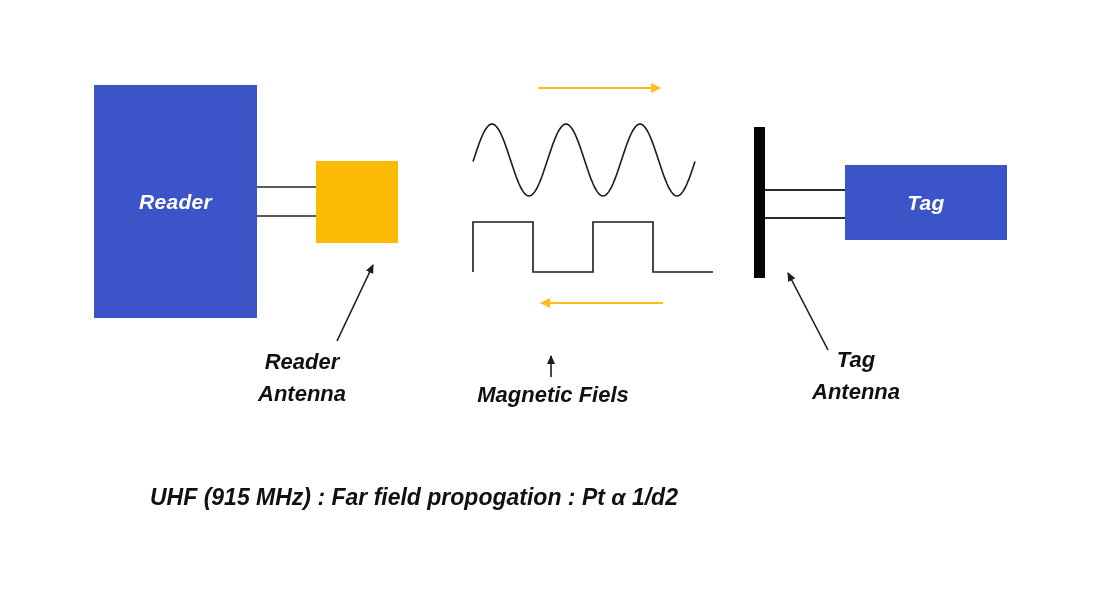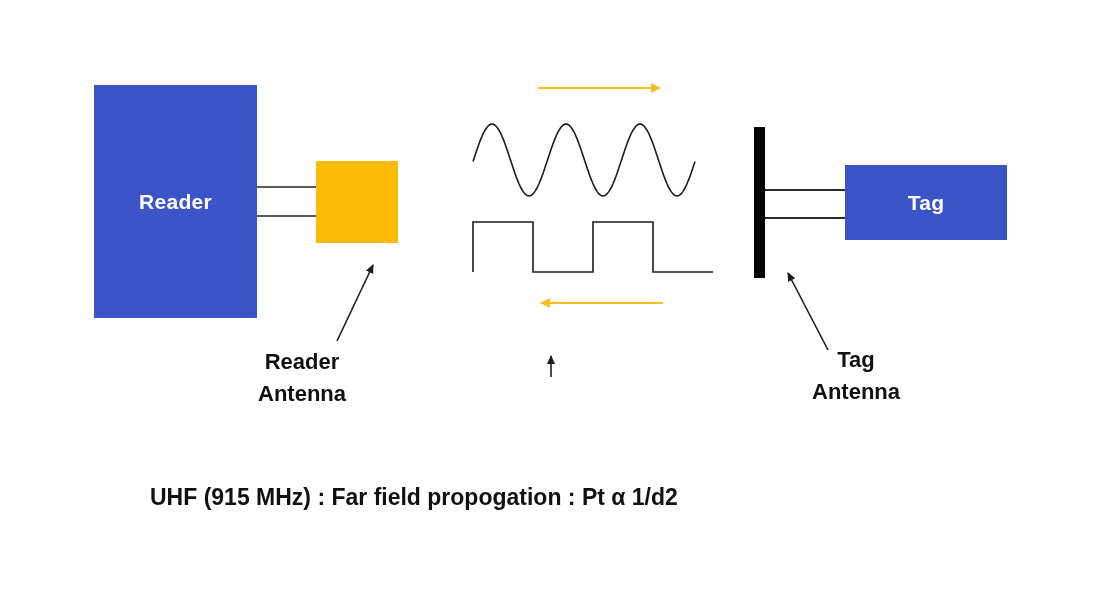--- a/index.html
+++ b/index.html
@@ -7,20 +7,21 @@
     padding: 0;
     background: #ffffff;
   }
   .canvas {
     position: relative;
     width: 1018px;
     height: 601px;
     background: var(--background, #ffffff);
     font-family: "Liberation Sans", sans-serif;
     overflow: hidden;
+    font-style: italic;
   }
   .box {
     position: absolute;
     display: flex;
     align-items: center;
     justify-content: center;
     color: #ffffff;
     font-weight: 700;
     font-size: 21px;
     letter-spacing: 0.3px;
@@ -129,18 +130,19 @@
     <path class="wave" d="M473,161.5L475,155.4L477,149.5L479,143.8L481,138.6L483,134.0L485,130.2L487,127.2L489,125.2L491,124.1L493,124.1L495,125.2L497,127.2L499,130.2L501,134.0L503,138.6L505,143.8L507,149.5L509,155.4L511,161.5L513,167.6L515,173.4L517,178.9L519,183.8L521,188.0L523,191.4L525,193.9L527,195.5L529,196.0L531,195.5L533,193.9L535,191.4L537,188.0L539,183.8L541,178.9L543,173.4L545,167.6L547,161.5L549,155.4L551,149.5L553,143.8L555,138.6L557,134.0L559,130.2L561,127.2L563,125.2L565,124.1L567,124.1L569,125.2L571,127.2L573,130.2L575,134.0L577,138.6L579,143.8L581,149.5L583,155.4L585,161.5L587,167.6L589,173.4L591,178.9L593,183.8L595,188.0L597,191.4L599,193.9L601,195.5L603,196.0L605,195.5L607,193.9L609,191.4L611,188.0L613,183.8L615,178.9L617,173.4L619,167.6L621,161.5L623,155.4L625,149.5L627,143.8L629,138.6L631,134.0L633,130.2L635,127.2L637,125.2L639,124.1L641,124.1L643,125.2L645,127.2L647,130.2L649,134.0L651,138.6L653,143.8L655,149.5L657,155.4L659,161.5L661,167.6L663,173.4L665,178.9L667,183.8L669,188.0L671,191.4L673,193.9L675,195.5L677,196.0L679,195.5L681,193.9L683,191.4L685,188.0L687,183.8L689,178.9L691,173.4L693,167.6L695,161.5"></path>
     <path class="wave" d="M473,272 L473,222 L533,222 L533,272 L593,272 L593,222 L653,222 L653,272 L713,272"></path>
 
     <line class="black-arrow" x1="337" y1="341" x2="373" y2="265" marker-end="url(#ah-black)"></line>
     <line class="black-arrow" x1="828" y1="350" x2="788" y2="273" marker-end="url(#ah-black)"></line>
     <line class="black-arrow" x1="551" y1="377" x2="551" y2="356" marker-end="url(#ah-black)"></line>
   </svg>
 
   <div class="label" id="reader-antenna-label">Reader
 Antenna</div>
+  <div class="label" id="magnetic-field-label">Magnetic Fiels</div>
   <div class="label" id="tag-antenna-label">Tag
 Antenna</div>
 
   <div id="caption">UHF (915 MHz) : Far field propogation : Pt α 1/d2</div>
 
 </div>
 
 </body></html>

